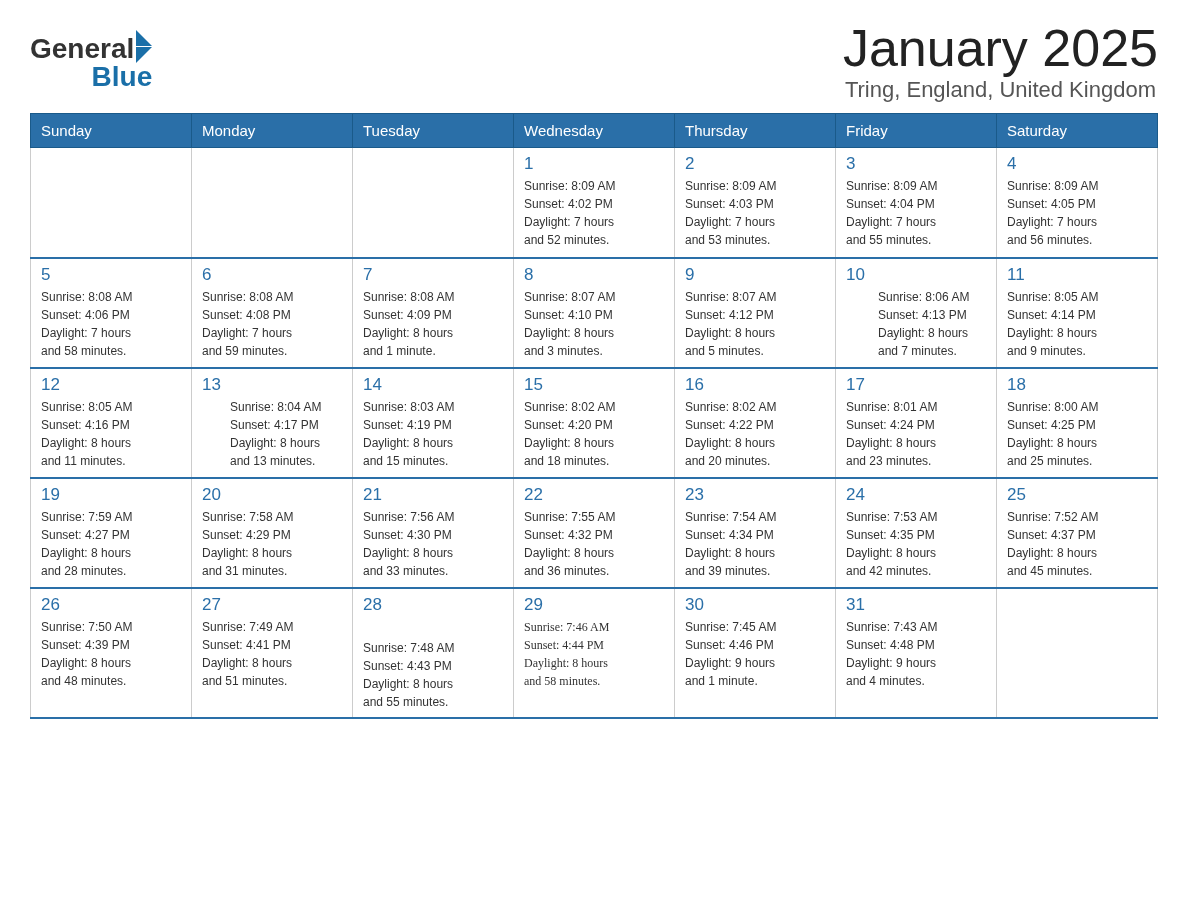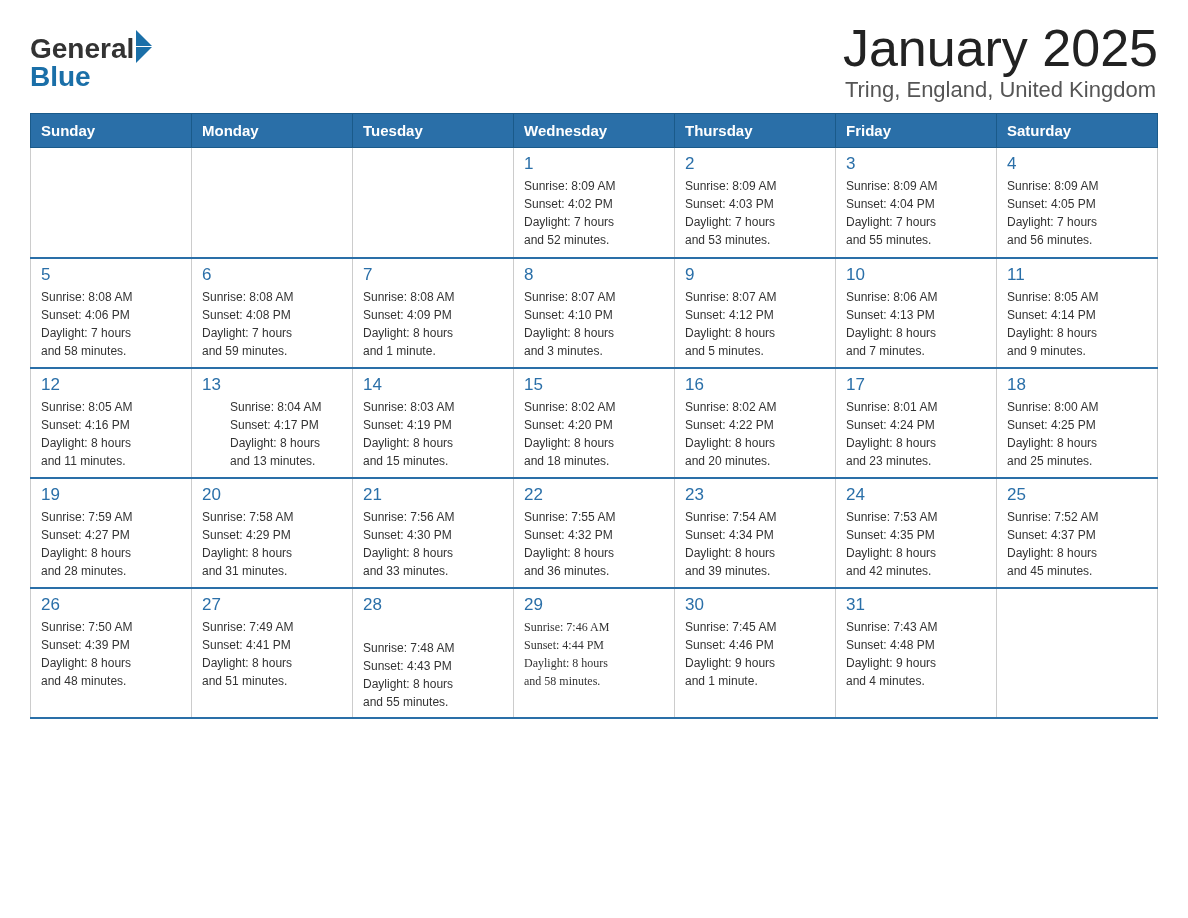--- a/index.html
+++ b/index.html
@@ -29,21 +29,21 @@
     }
     .logo-text-blue {
       font-size: 28px;
       font-weight: bold;
       color: #1a6fa8;
       line-height: 1;
     }
     .logo-icon {
       display: flex;
       flex-direction: column;
-      align-items: flex-start;
+      align-items: flex-end;
     }
     .logo-row1 { display: flex; align-items: flex-end; }
     .title-area {
       text-align: center;
     }
     .title-area h1 {
       font-size: 52px;
       font-weight: normal;
       color: #222;
       line-height: 1.1;
@@ -55,21 +55,21 @@
     }
     table {
       width: 100%;
       border-collapse: collapse;
       margin-top: 10px;
     }
     thead th {
       background-color: #2a6fa8;
       color: #fff;
       font-size: 15px;
-      font-weight: bold;
+      font-weight: normal;
       padding: 8px 10px;
       text-align: left;
       border: 1px solid #1a5a8a;
     }
     tbody td {
       vertical-align: top;
       padding: 6px 10px;
       border: 1px solid #ccc;
       font-size: 12.5px;
       color: #333;
@@ -193,21 +193,21 @@
         </td>
         <td>
           <span class="day-number">9</span>
           <div class="day-info" style="white-space: pre-line;">Sunrise: 8:07 AM
 Sunset: 4:12 PM
 Daylight: 8 hours
 and 5 minutes.</div>
         </td>
         <td>
           <span class="day-number">10</span>
-          <div class="day-info" style="white-space: pre-line;">Sunrise: 8:06 AM
+          <div class="day-info" style="white-space: pre-line; margin-left: 32px;">Sunrise: 8:06 AM
 Sunset: 4:13 PM
 Daylight: 8 hours
 and 7 minutes.</div>
         </td>
         <td>
           <span class="day-number">11</span>
           <div class="day-info" style="white-space: pre-line;">Sunrise: 8:05 AM
 Sunset: 4:14 PM
 Daylight: 8 hours
 and 9 minutes.</div>

